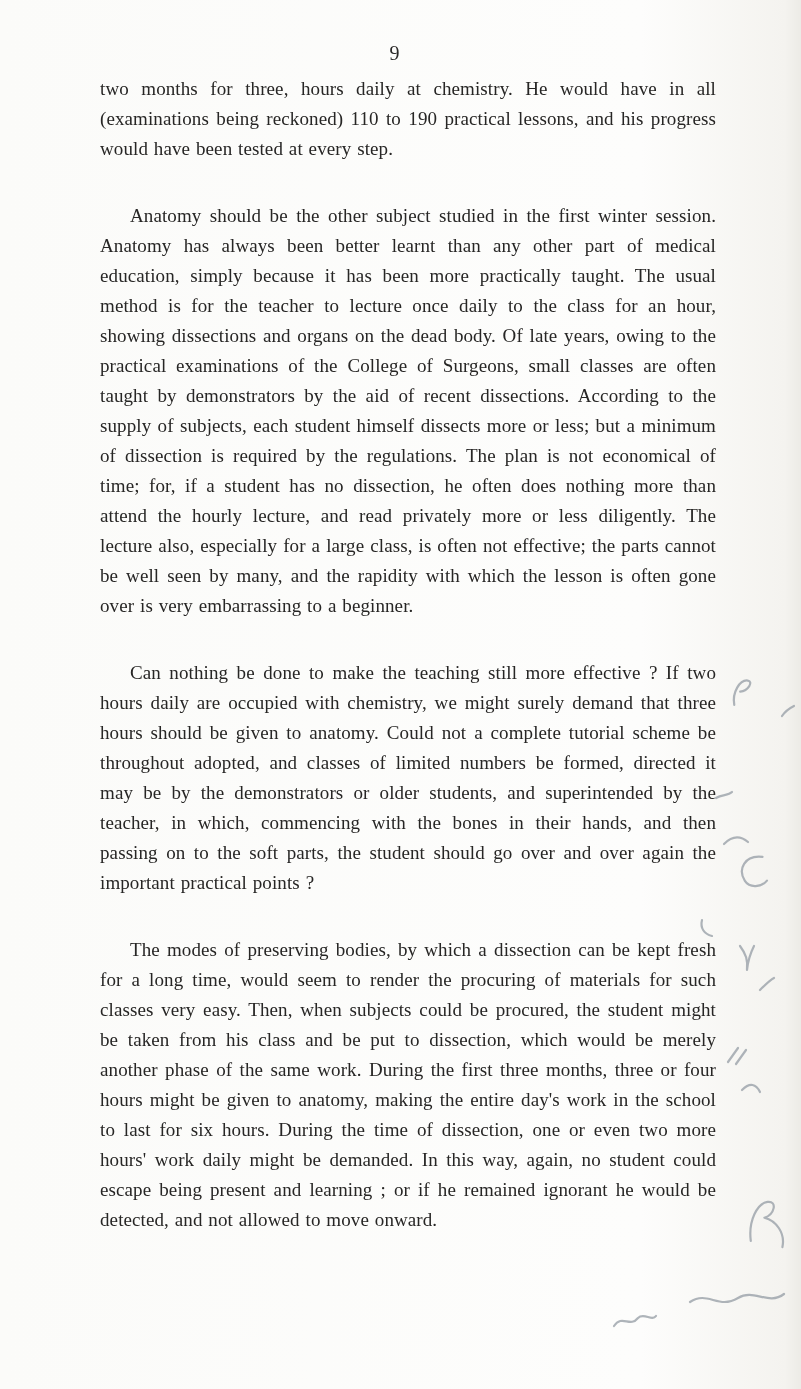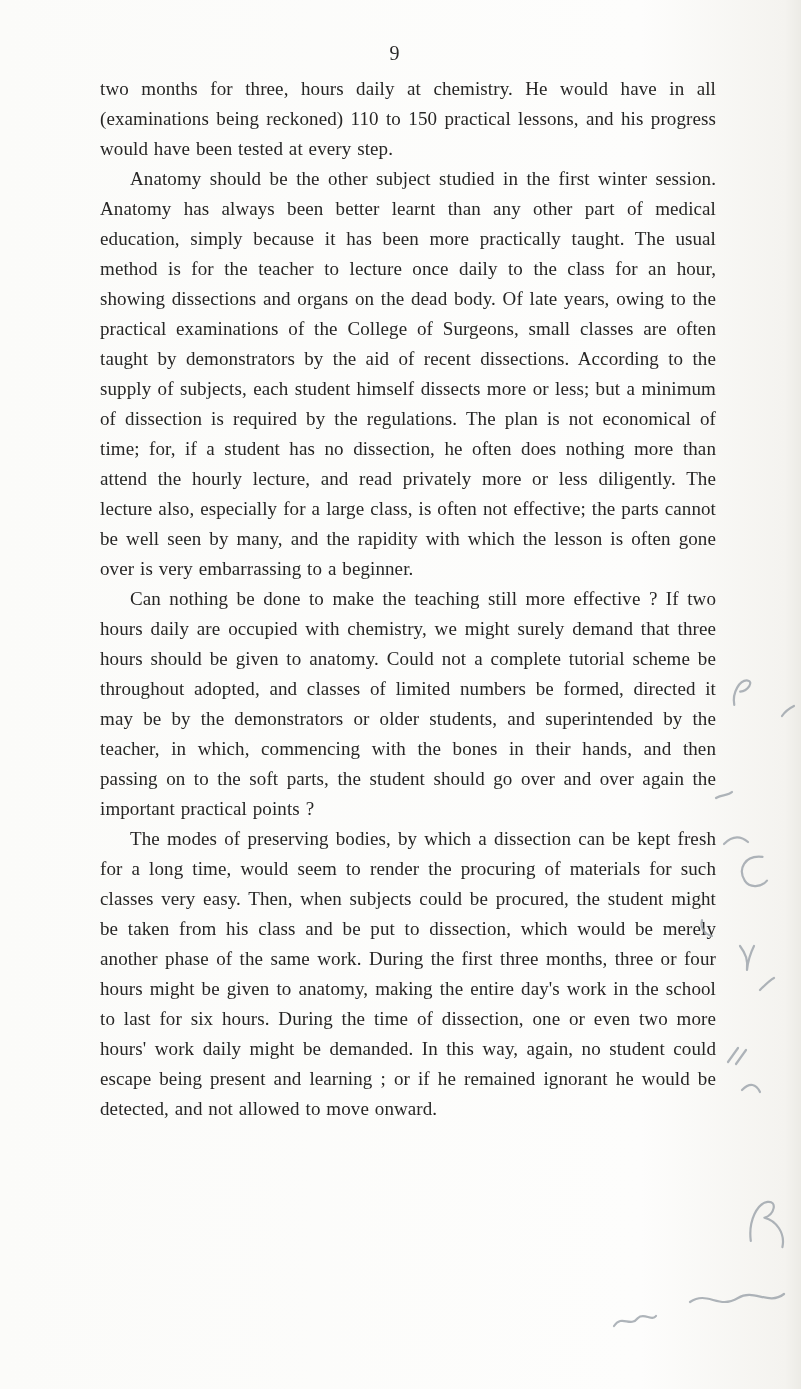--- a/index.html
+++ b/index.html
@@ -41,20 +41,21 @@
     text-align: justify;
     letter-spacing: 0.1px;
     word-spacing: 1px;
   }
   .text-block p {
     margin: 0;
     padding: 0;
   }
   .text-block p.indent {
     text-indent: 30px;
+    margin-top: 37px;
   }
   .pencil {
     position: absolute;
     pointer-events: none;
   }
   .pencil svg {
     display: block;
     overflow: visible;
   }
   .pencil path {
@@ -67,21 +68,21 @@
   }
 </style>
 </head>
 <body>
 
 <div class="page">
 
   <div class="page-number">9</div>
 
   <div class="text-block">
-    <p>two months for three, hours daily at chemistry.  He would have in all (examinations being reckoned) 110 to 150 practical lessons, and his progress would have been tested at every step.</p>
+    <p>two months for three, hours daily at chemistry.  He would have in all (examinations being reckoned) 110 to 190 practical lessons, and his progress would have been tested at every step.</p>
     <p class="indent">Anatomy should be the other subject studied in the first winter session.  Anatomy has always been better learnt than any other part of medical education, simply because it has been more practically taught.  The usual method is for the teacher to lecture once daily to the class for an hour, showing dissections and organs on the dead body.  Of late years, owing to the practical examinations of the College of Surgeons, small classes are often taught by demonstrators by the aid of recent dissections.  According to the supply of subjects, each student himself dissects more or less; but a minimum of dissection is required by the regulations.  The plan is not economical of time; for, if a student has no dissection, he often does nothing more than attend the hourly lecture, and read privately more or less diligently.  The lecture also, especially for a large class, is often not effective; the parts cannot be well seen by many, and the rapidity with which the lesson is often gone over is very embarrassing to a beginner.</p>
     <p class="indent">Can nothing be done to make the teaching still more effective ? If two hours daily are occupied with chemistry, we might surely demand that three hours should be given to anatomy.  Could not a complete tutorial scheme be throughout adopted, and classes of limited numbers be formed, directed it may be by the demonstrators or older students, and superintended by the teacher, in which, commencing with the bones in their hands, and then passing on to the soft parts, the student should go over and over again the important practical points ?</p>
     <p class="indent">The modes of preserving bodies, by which a dissection can be kept fresh for a long time, would seem to render the procuring of materials for such classes very easy.  Then, when subjects could be procured, the student might be taken from his class and be put to dissection, which would be merely another phase of the same work.  During the first three months, three or four hours might be given to anatomy, making the entire day's work in the school to last for six hours.  During the time of dissection, one or even two more hours' work daily might be demanded.  In this way, again, no student could escape being present and learning ; or if he remained ignorant he would be detected, and not allowed to move onward.</p>
   </div>
 
   <span class="pencil" style="left:728px; top:676px; transform:rotate(8deg);">
     <svg width="30" height="34" viewBox="0 0 30 34">
       <path d="M8 30 C4 18 10 4 18 4 C24 4 20 14 12 16"></path>
     </svg>
   </span>

